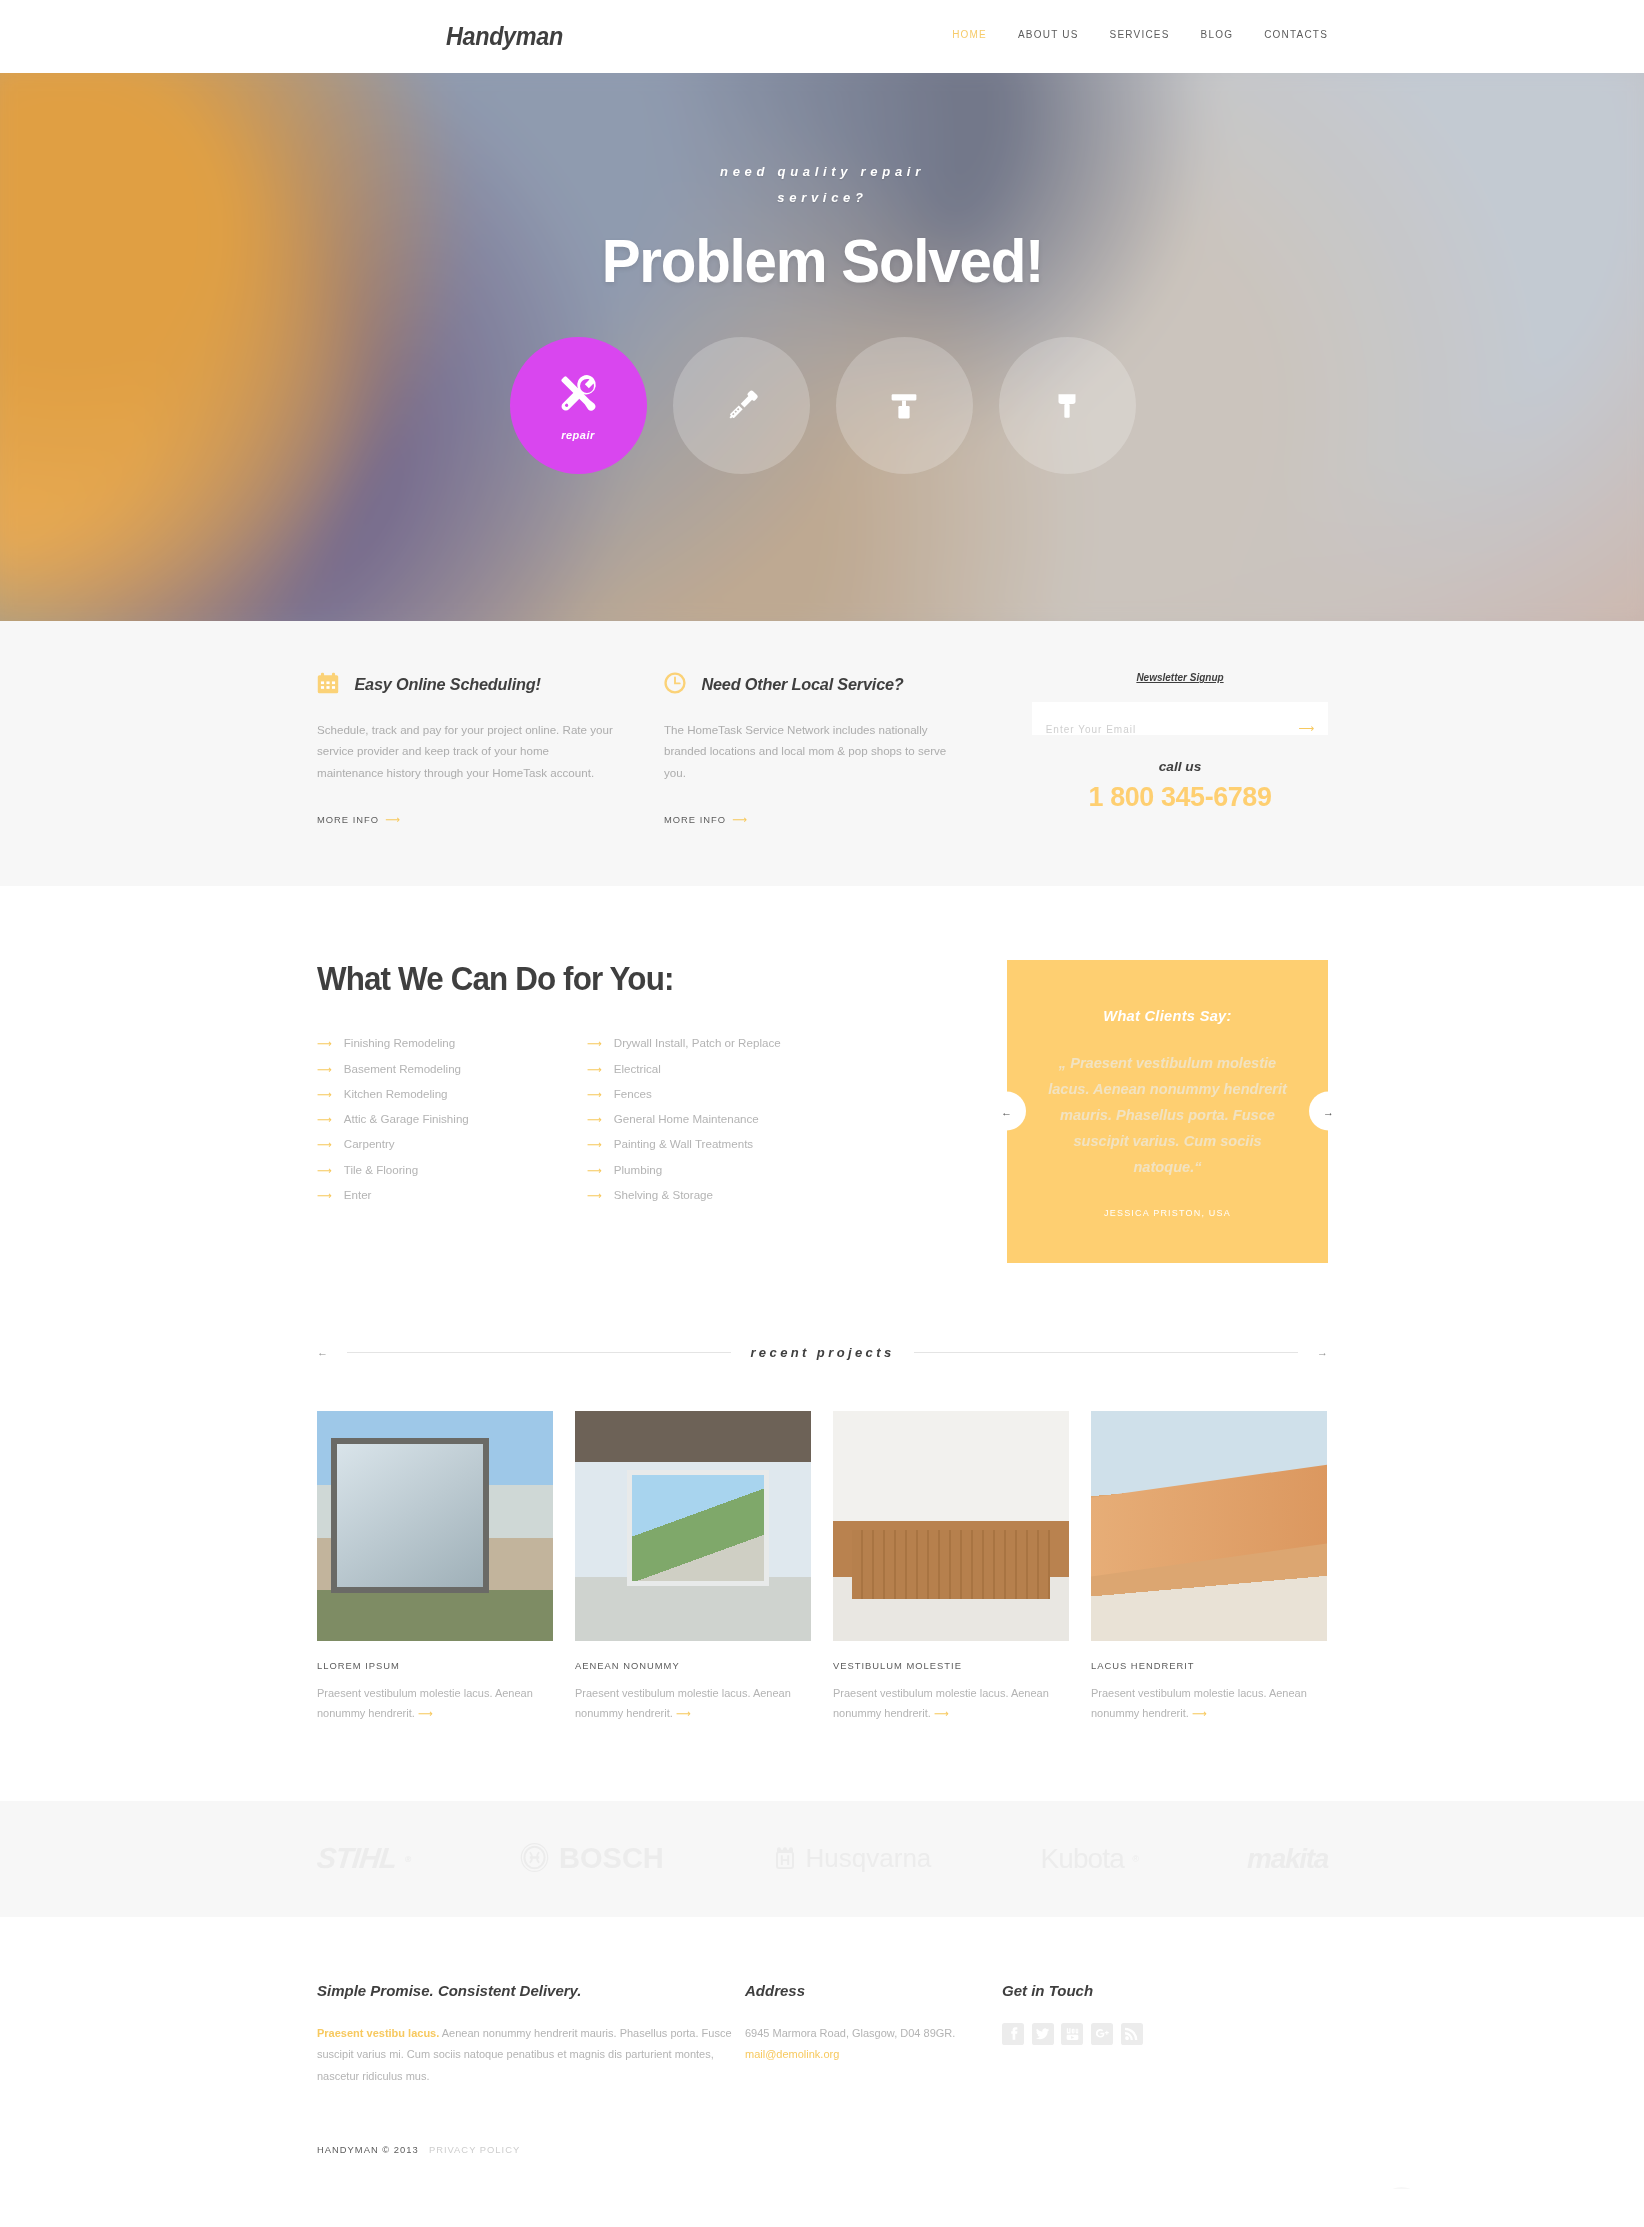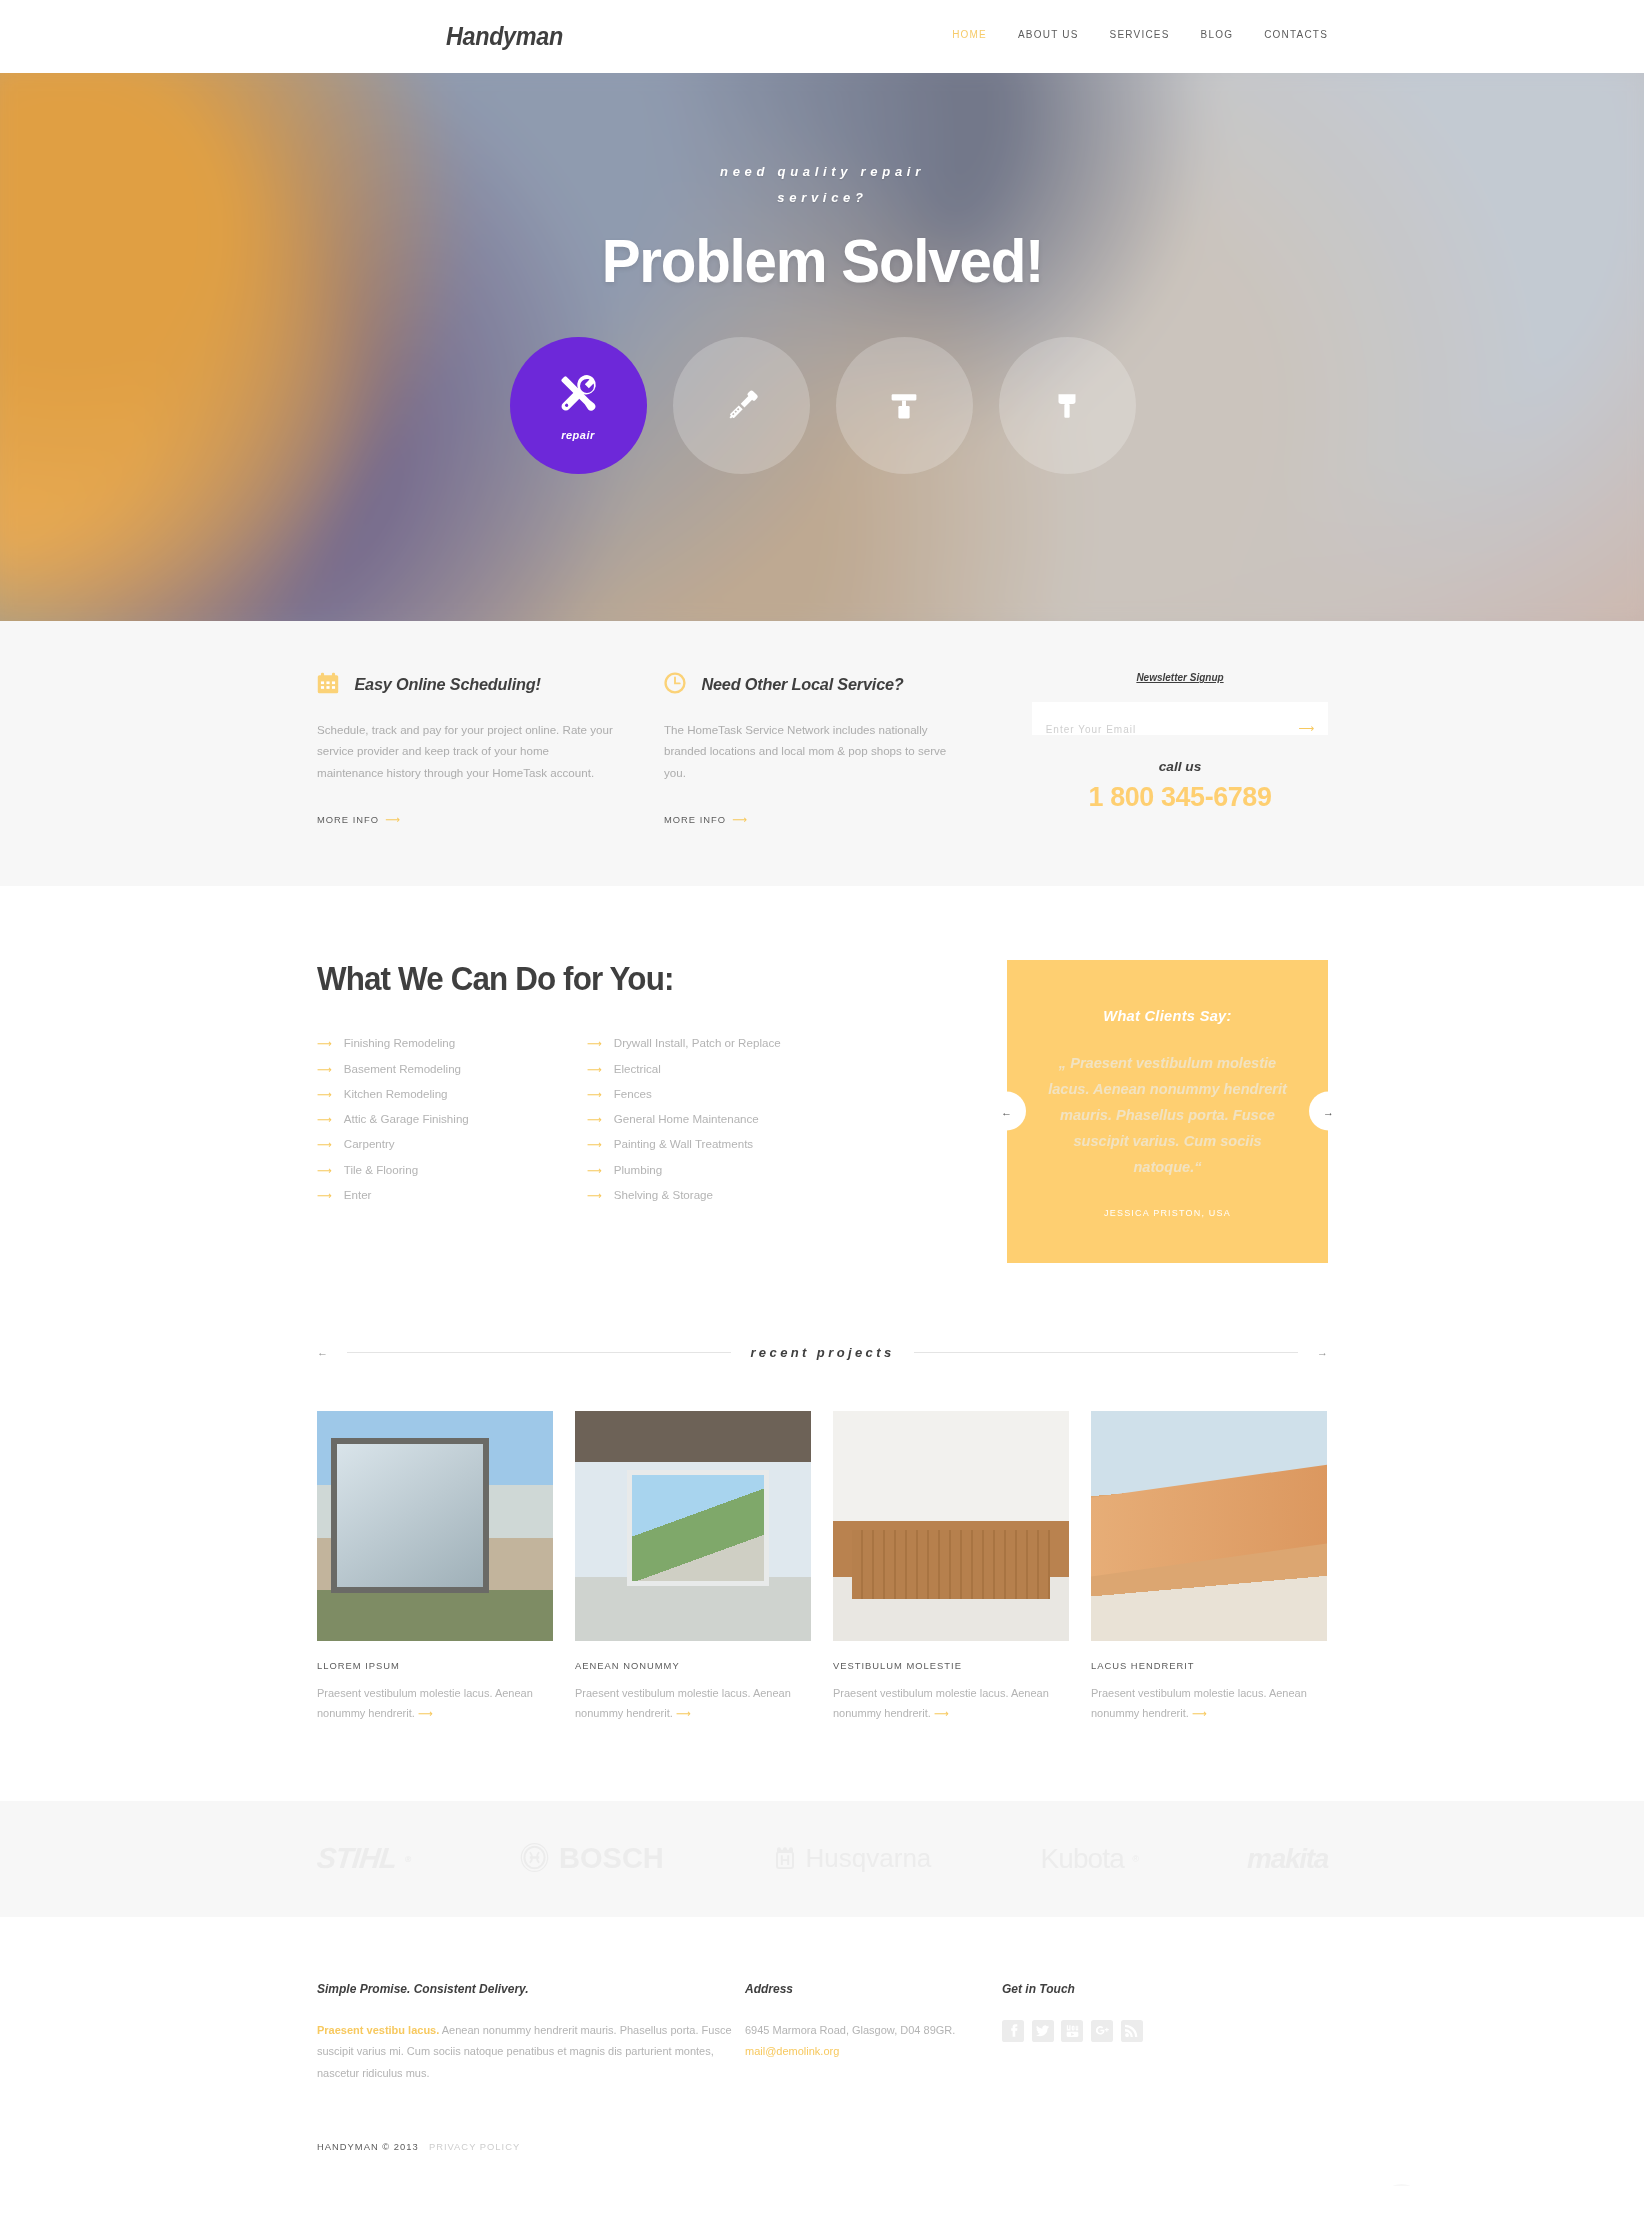--- a/index.html
+++ b/index.html
@@ -67,21 +67,21 @@
     text-shadow:0 1.7px 5.1px rgba(0,0,0,0.10);
   }
   .circles {
     display:flex; justify-content:center; gap:26px; margin-top:41px;
   }
   .circle {
     width:137px; height:137px; border-radius:50%;
     display:flex; flex-direction:column; align-items:center; justify-content:center;
     position:relative; cursor:pointer;
   }
-  .circle.active { background:#6d28d9; }
+  .circle.active { background:#d946ef; }
   .circle.ghost { background:rgba(255,255,255,0.22); backdrop-filter:blur(1.7px); }
   .circle svg { display:block; }
   .circle-label {
     font-style:italic; font-weight:bold; font-size:11px; color:#fff;
     letter-spacing:0.5px; margin-top:12px;
   }
 
   
   .features { background:#f7f7f7; padding:51px 0 60px; }
   .features .wrap { display:flex; }
@@ -202,21 +202,21 @@
   .b-makita { font-style:italic; font-size:28px; letter-spacing:-1.3px; }
   .b-sup { font-size:8.6px; vertical-align:super; }
 
   
   .footer { padding:65px 0 0; }
   .footer .wrap { display:flex; }
   .f-col1 { width:428px; }
   .f-col2 { width:257px; }
   .f-col3 { width:257px; }
   .f-h {
-    font-style:italic; font-weight:bold; font-size:12px; color:#3f3f3f;
+    font-style:italic; font-weight:bold; font-size:15px; color:#3f3f3f;
     margin-bottom:24px;
   }
   .f-txt { font-size:11px; line-height:21.4px; color:#b4b4b4; }
   .f-txt b { color:#f7c95f; font-weight:bold; }
   .f-link { color:#f7c95f; text-decoration:none; }
   .socials { display:flex; gap:7.7px; }
   .soc {
     width:22px; height:22px; border-radius:2.6px; background:#ececec;
     display:flex; align-items:center; justify-content:center; cursor:pointer;
   }

